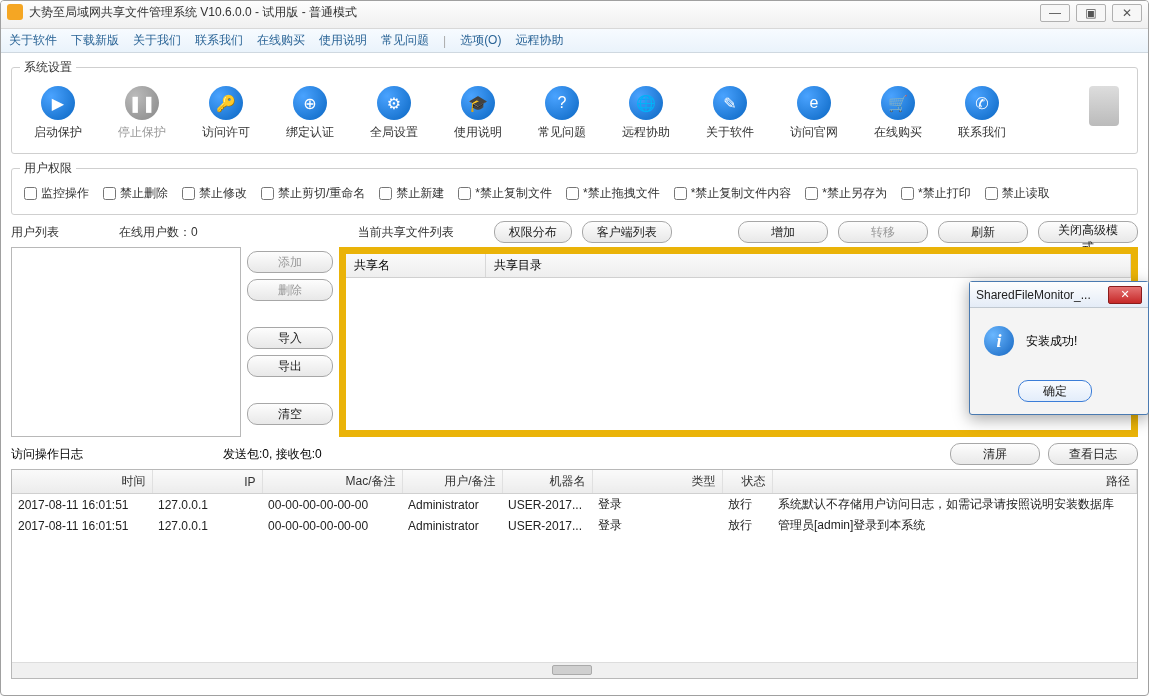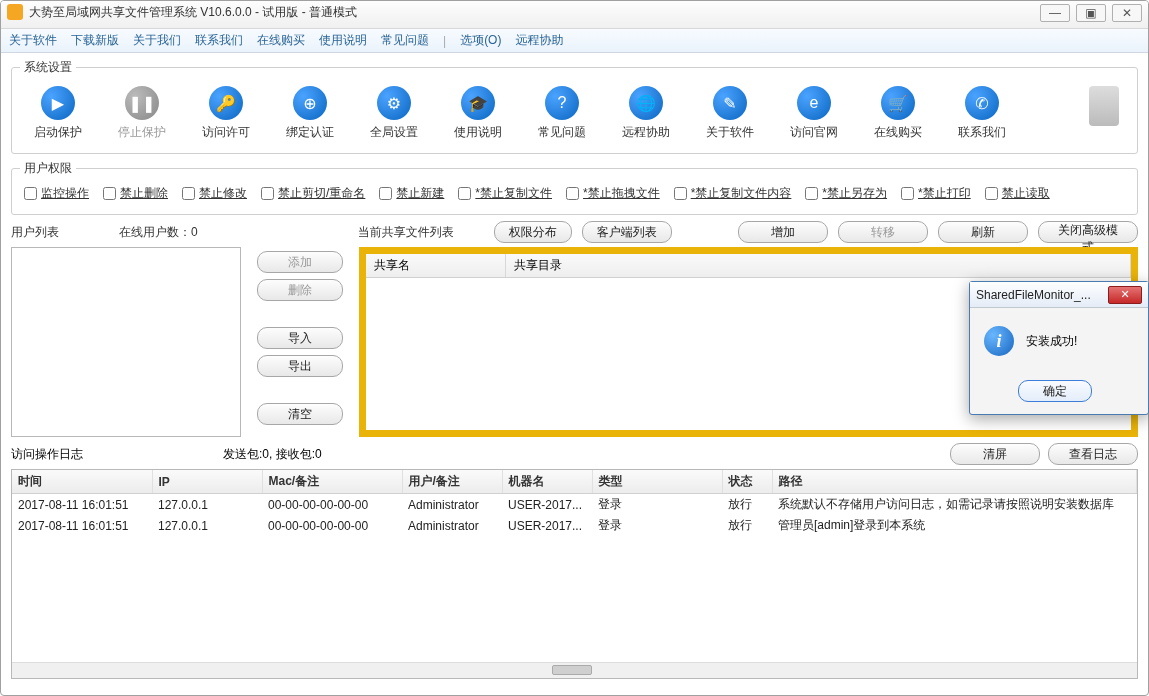--- a/index.html
+++ b/index.html
@@ -21,43 +21,43 @@
 
 .toolbar-row { display: flex; gap: 28px; padding: 4px 10px 2px 10px; align-items: flex-start; }
 .tool { display: flex; flex-direction: column; align-items: center; width: 56px; cursor: pointer; }
 .tool .circle { width: 34px; height: 34px; border-radius: 50%; background: radial-gradient(circle at 30% 30%, #4aa3ff, #0a66c2); display: flex; align-items: center; justify-content: center; color: #fff; font-size: 16px; margin-bottom: 4px; }
 .tool.disabled .circle { background: radial-gradient(circle at 30% 30%,#bbb,#888); }
 .tool.disabled .tlabel { color: #999; }
 .tool .tlabel { color: #333; text-align: center; white-space: nowrap; }
 .logo-right { margin-left: auto; width: 30px; height: 40px; background: linear-gradient(#ddd,#bbb); border-radius: 4px; }
 
 .permrow { display: flex; flex-wrap: wrap; gap: 14px; padding: 2px 4px; }
-.permrow label { display: flex; align-items: center; gap: 4px; color: #333; cursor: pointer; text-decoration: underline; }
+.permrow label { display: flex; align-items: center; gap: 4px; color: #333; cursor: pointer; }
 .permrow input { margin: 0; }
 
 .midrow { display: flex; align-items: center; gap: 10px; margin: 2px 0 4px 0; }
 .midrow .lbl { color: #333; }
 .btn { height: 22px; padding: 0 14px; border: 1px solid #a7a7a7; border-radius: 10px; background: linear-gradient(#fdfdfd,#e8e8e8); cursor: pointer; color: #222; }
 .btn.wide { width: 90px; }
 .btn.disabled { color: #999; }
 
-.panels { display: flex; gap: 16px; }
+.panels { display: flex; gap: 6px; }
 .userlist { width: 230px; height: 190px; border: 1px solid #b8b8b8; background: #fff; }
 .listbtns { display: flex; flex-direction: column; gap: 6px; width: 86px; padding-top: 4px; }
 .sharebox { flex: 1; height: 190px; border: 7px solid #eab308; background: #fff; }
 .sharehdr { display: flex; border-bottom: 1px solid #d0d0d0; background: linear-gradient(#fafafa,#eee); font-size: 12px; }
 .sharehdr div { padding: 3px 8px; border-right: 1px solid #d8d8d8; }
 
 .logbar { display: flex; align-items: center; gap: 20px; margin-top: 6px; }
 .logbar .stats { margin-left: 120px; }
 .logbar .right { margin-left: auto; display: flex; gap: 8px; }
 
 .loggrid { margin-top: 4px; border: 1px solid #b8b8b8; height: 210px; background: #fff; overflow: auto; position: relative; }
 table { width: 100%; border-collapse: collapse; table-layout: fixed; }
-thead th { text-align: left; font-weight: bold; background: linear-gradient(#fafafa,#ececec); border-bottom: 1px solid #d0d0d0; border-right: 1px solid #e0e0e0; padding: 3px 6px; color: #333; }
+thead th { text-align: right; font-weight: normal; background: linear-gradient(#fafafa,#ececec); border-bottom: 1px solid #d0d0d0; border-right: 1px solid #e0e0e0; padding: 3px 6px; color: #333; }
 tbody td { padding: 2px 6px; color: #222; white-space: nowrap; overflow: hidden; text-overflow: ellipsis; }
 .hscroll { position:absolute; bottom:0; left:0; right:0; height:16px; background:#f0f0f0; border-top:1px solid #ddd; }
 .hscroll .thumb { position:absolute; left:48%; top:2px; width:40px; height:10px; background:#cfcfcf; border:1px solid #aaa; border-radius:2px; }
 
 
 .overlay { position: absolute; inset: 0; display: flex; align-items: center; justify-content: flex-end; pointer-events: none; }
 .dialog { width: 180px; background: #f4f4f4; border: 1px solid #4a7ab0; border-radius: 3px; box-shadow: 0 4px 16px rgba(0,0,0,.35); pointer-events: auto; }
 .dlg-title { height: 26px; background: linear-gradient(#fefefe,#e4ecf7); display: flex; align-items: center; padding: 0 6px; border-bottom: 1px solid #c0c8d0; }
 .dlg-title .t { flex:1; color:#222; }
 .dlg-close { width: 34px; height: 18px; background: linear-gradient(#e57373,#c62828); border: 1px solid #8a1c1c; border-radius: 2px; color: #fff; display:flex; align-items:center; justify-content:center; cursor:pointer; font-size: 11px; }

